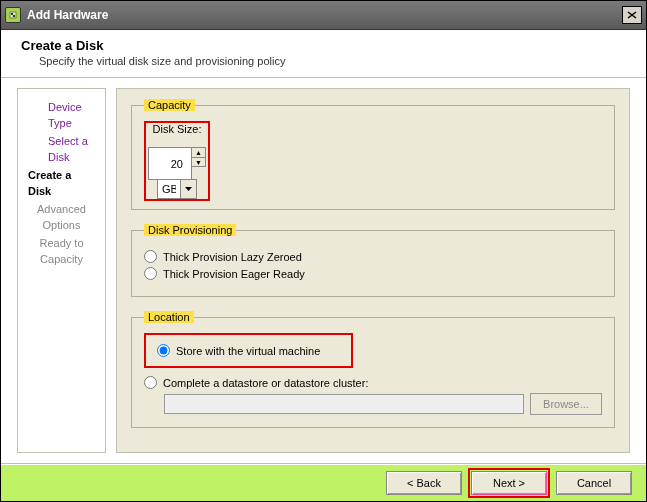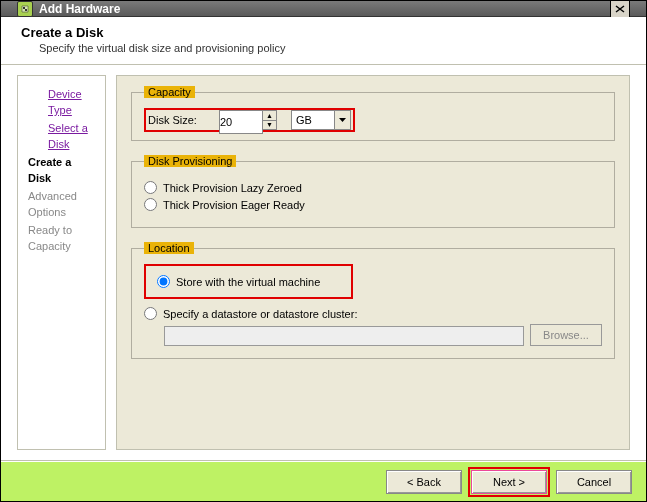--- a/index.html
+++ b/index.html
@@ -15,24 +15,24 @@
   .window {
     border: 1px solid #000;
     width: 647px;
     height: 502px;
     display: flex;
     flex-direction: column;
   }
   .titlebar {
     background: linear-gradient(#7a7a7a, #5a5a5a);
     color: #fff;
-    height: 16px;
+    height: 32px;
     display: flex;
     align-items: center;
-    padding: 0 16px;
+    padding: 0 4px;
     font-size: 12px;
     font-weight: bold;
     border-bottom: 1px solid #333;
   }
   .titlebar .icon-box {
     width: 16px; height: 16px;
     background: #a8d050;
     border: 1px solid #333;
     border-radius: 2px;
     margin-right: 6px;
@@ -69,94 +69,94 @@
     width: 150px;
     background: #fff;
     border: 1px solid #c0c0b0;
     padding: 10px 10px;
   }
   .sidebar .step {
     margin-bottom: 2px;
     font-size: 11px;
     line-height: 16px;
   }
-  .sidebar .step.link { color: #2a2ad0; text-decoration: underline; cursor: default; padding-left: 20px; }
+  .sidebar .step.link { color: #2a2ad0; cursor: default; padding-left: 20px; }
   .sidebar .step.link.visited { color: #7a1aa0; }
   .sidebar .step.current { font-weight: bold; color: #000; }
-  .sidebar .step.disabled { color: #888; }
+  .sidebar .step.disabled { color: #888; text-align: center; }
   .content {
     flex: 1;
     background: #ece9d8;
     border: 1px solid #c0c0b0;
     padding: 10px 14px;
     position: relative;
   }
   fieldset {
     border: 1px solid #b0ada0;
     margin: 0 0 14px 0;
     padding: 10px 12px 12px 12px;
     background: #ece9d8;
   }
   fieldset.capacity { padding-bottom: 8px; }
   legend {
     font-size: 11px;
     color: #000;
     padding: 0 4px;
-    background: #eab308;
-  }
-  .row { display: flex; align-items: center; gap: 6px; }
+    background: #fde047;
+  }
+  .row { display: flex; align-items: center; gap: 6px; flex-direction: column; }
   .label { color: #000; }
   .hl { border: 2px solid #e00000; display: inline-flex; align-items: center; padding: 0px 2px; }
   .hl-block { border: 2px solid #e00000; display: inline-block; padding: 1px 3px; }
   .radio-row {
     display: flex; align-items: center; gap: 6px;
     margin: 4px 0;
   }
   .radio-row input[type=radio] { margin: 0; width: 13px; height: 13px; }
   .spinner {
     display: inline-flex; align-items: stretch; height: 20px;
   }
   .spinner input {
-    width: 44px; padding: 1px 0;
+    width: 44px; text-align: right; padding: 1px 8px;
     border: 1px solid #888; font-size: 11px; font-family: inherit;
-    height: 24px;
+    height: 33px;
   }
   .spinner .spin-btns {
     display: flex; flex-direction: column; width: 14px;
     border: 1px solid #888; border-left: none;
   }
   .spinner .sbtn {
     flex: 1; background: #ece9d8; border-bottom: 1px solid #888;
     display: flex; align-items: center; justify-content: center;
     font-size: 7px; line-height: 1;
   }
   .spinner .sbtn:last-child { border-bottom: none; }
   .combo {
     display: inline-flex; align-items: stretch; height: 20px;
   }
   .combo input {
-    width: 44px; border: 1px solid #888; padding: 1px 4px;
+    width: 24px; border: 1px solid #888; padding: 1px 4px;
     font-size: 11px; font-family: inherit; height: 20px;
   }
   .combo .drop {
     width: 16px; background: #ece9d8; border: 1px solid #888; border-left: none;
     display: flex; align-items: center; justify-content: center;
   }
   .combo .drop svg { width: 7px; height: 4px; }
   .ds-input {
     width: 360px; height: 20px;
     border: 1px solid #999; background: #eee; margin-left: 20px;
   }
   .browse-btn {
     height: 22px; width: 72px; margin-left: 6px;
     border: 1px solid #999; background: #ece9d8;
     color: #888; font-size: 11px; font-family: inherit;
     cursor: default;
   }
-  .ds-row { display: flex; align-items: flex-end; margin-top: 4px; }
+  .ds-row { display: flex; align-items: center; margin-top: 4px; }
   .footer {
     background: #bef264;
     height: 40px;
     display: flex;
     align-items: center;
     justify-content: flex-end;
     padding: 0 14px;
     gap: 6px;
     border-top: 1px solid #fff;
   }
@@ -252,21 +252,21 @@
       <fieldset>
         <legend>Location</legend>
         <span class="hl-block">
           <div class="radio-row" style="margin:8px;padding-right:20px">
             <input type="radio" name="loc" checked="" style="">
             <span>Store with the virtual machine</span>
           </div>
         </span>
         <div class="radio-row" style="margin-top:8px">
           <input type="radio" name="loc" style="">
-          <span>Specify a datastore or datastore cluster:</span>
+          <span>Complete a datastore or datastore cluster:</span>
         </div>
         <div class="ds-row">
           <input class="ds-input" type="text" disabled="" style="">
           <button class="browse-btn" disabled="">Browse...</button>
         </div>
       </fieldset>
 
     </div>
   </div>
 

